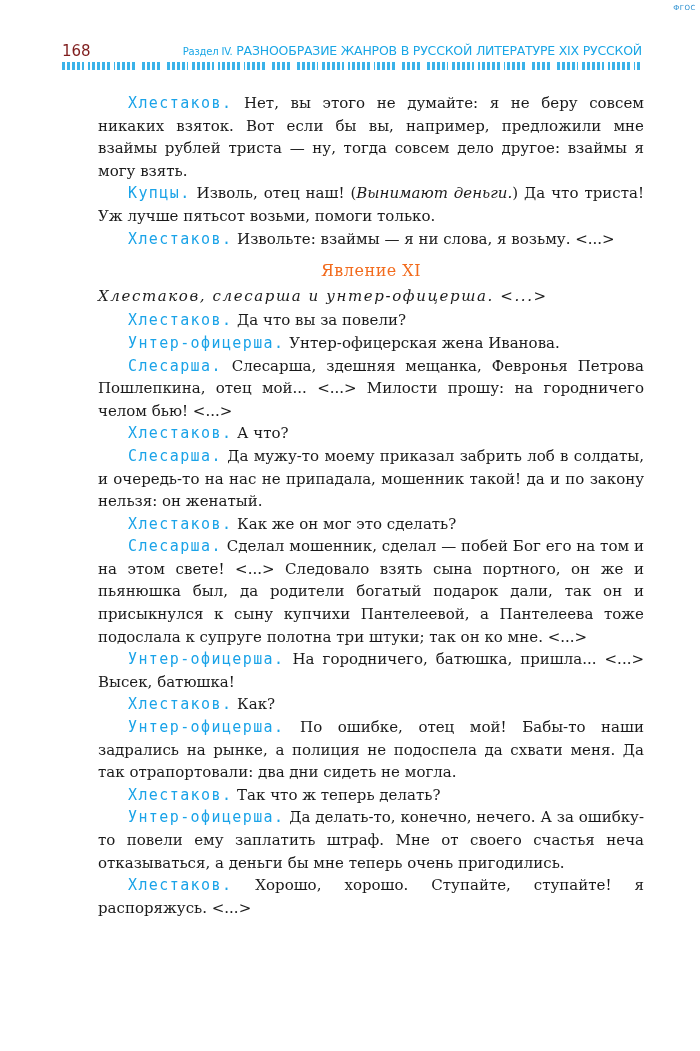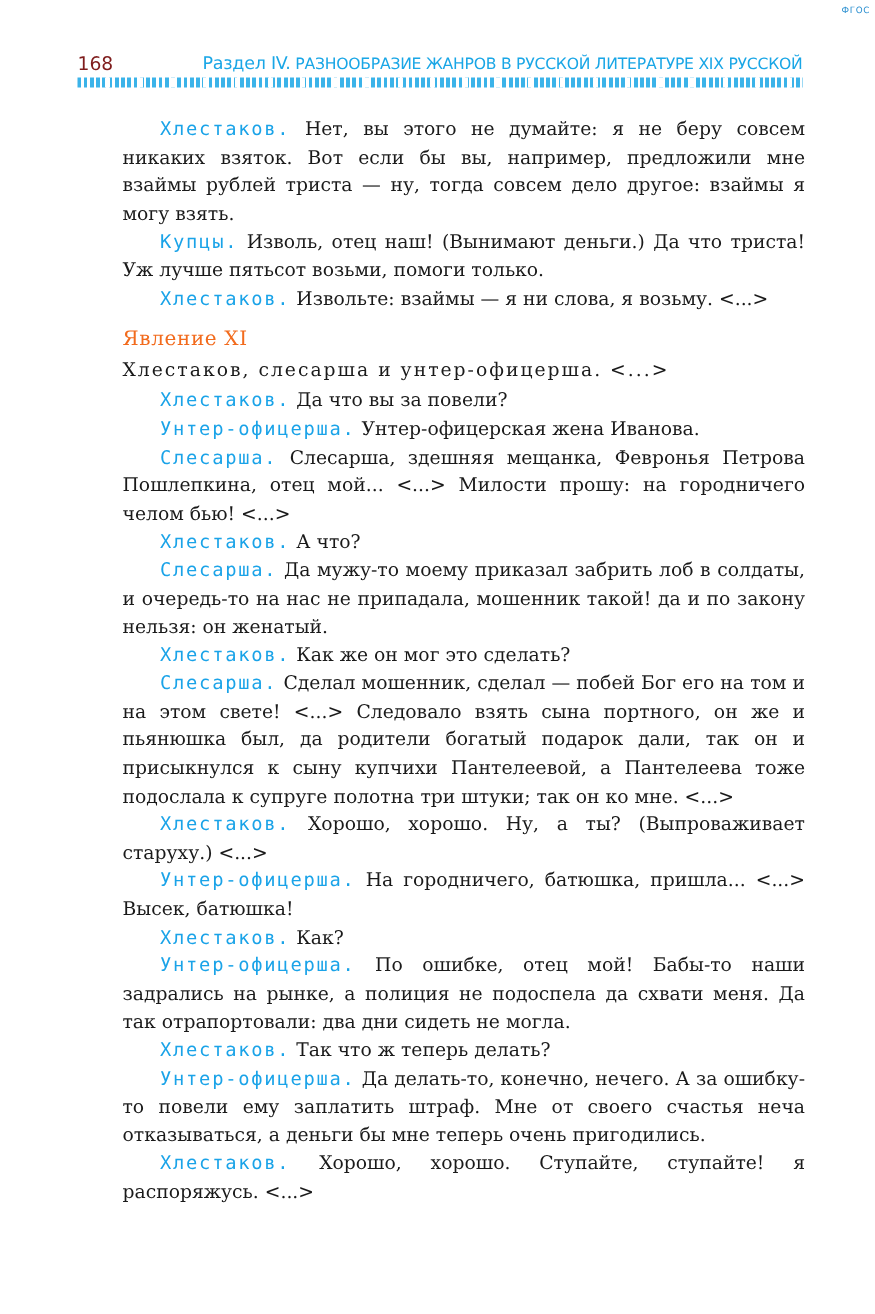--- a/index.html
+++ b/index.html
@@ -43,21 +43,21 @@
       position: absolute;
       right: 0;
       top: 3px;
       font-family: "DejaVu Sans", sans-serif;
       font-size: 12.5px;
       color: #19a6e6;
       letter-spacing: -0.2px;
       white-space: nowrap;
     }
     .section-title .lead {
-      font-size: 14px;
+      font-size: 10px;
     }
     .ornament {
       position: absolute;
       left: 0;
       top: 22px;
       width: 580px;
       height: 8px;
       background-image: repeating-linear-gradient(90deg, #19a6e6 0 3px, transparent 3px 5px);
       -webkit-mask: none;
       opacity: 0.85;
@@ -84,33 +84,35 @@
     .content p.speech {
       text-indent: 30px;
     }
     .speaker {
       font-family: "DejaVu Sans Mono", "Liberation Mono", monospace;
       color: #1aa3e8;
       letter-spacing: 1.4px;
       font-size: 15px;
     }
     .stage {
+      font-style: italic;
     }
     .scene-heading {
-      text-align: left;
+      text-align: center;
       color: #f26b1d;
       font-family: "DejaVu Serif", serif;
       font-size: 16px;
       margin: 10px 0 2px 0 !important;
       letter-spacing: 0.5px;
     }
     .cast-line {
       text-indent: 20px;
       letter-spacing: 1.6px;
       margin-bottom: 2px !important;
+      font-style: italic;
     }
   </style>
 </head>
 <body>
 
 <div class="corner-mark">ФГОС</div>
 
 <header class="running-head">
   <span class="page-number">168</span>
   <span class="section-title"><span class="lead">Раздел IV.</span> <span>РАЗНООБРАЗИЕ ЖАНРОВ В РУССКОЙ ЛИТЕРАТУРЕ XIX РУССКОЙ</span></span>
@@ -135,21 +137,20 @@
   <p class="speech"><span class="speaker">Слесарша.</span><span> Слесарша, здешняя мещанка, Февронья Петрова Пошлепкина, отец мой... &lt;...&gt; Милости прошу: на городничего челом бью! &lt;...&gt;</span></p>
 
   <p class="speech"><span class="speaker">Хлестаков.</span><span> А что?</span></p>
 
   <p class="speech"><span class="speaker">Слесарша.</span><span> Да мужу-то моему приказал забрить лоб в солдаты, и очередь-то на нас не припадала, мошенник такой! да и по закону нельзя: он женатый.</span></p>
 
   <p class="speech"><span class="speaker">Хлестаков.</span><span> Как же он мог это сделать?</span></p>
 
   <p class="speech"><span class="speaker">Слесарша.</span><span> Сделал мошенник, сделал — побей Бог его на том и на этом свете! &lt;...&gt; Следовало взять сына портного, он же и пьянюшка был, да родители богатый подарок дали, так он и присыкнулся к сыну купчихи Пантелеевой, а Пантелеева тоже подослала к супруге полотна три штуки; так он ко мне. &lt;...&gt;</span></p>
 
-  <p class="speech"><span class="speaker">Хлестаков.</span><span> Хорошо, хорошо. Ну, а ты? (</span><span class="stage">Выпроваживает старуху.</span><span>) &lt;...&gt;</span></p>
 
   <p class="speech"><span class="speaker">Унтер-офицерша.</span><span> На городничего, батюшка, пришла... &lt;...&gt; Высек, батюшка!</span></p>
 
   <p class="speech"><span class="speaker">Хлестаков.</span><span> Как?</span></p>
 
   <p class="speech"><span class="speaker">Унтер-офицерша.</span><span> По ошибке, отец мой! Бабы-то наши задрались на рынке, а полиция не подоспела да схвати меня. Да так отрапортовали: два дни сидеть не могла.</span></p>
 
   <p class="speech"><span class="speaker">Хлестаков.</span><span> Так что ж теперь делать?</span></p>
 
   <p class="speech"><span class="speaker">Унтер-офицерша.</span><span> Да делать-то, конечно, нечего. А за ошибку-то повели ему заплатить штраф. Мне от своего счастья неча отказываться, а деньги бы мне теперь очень пригодились.</span></p>

